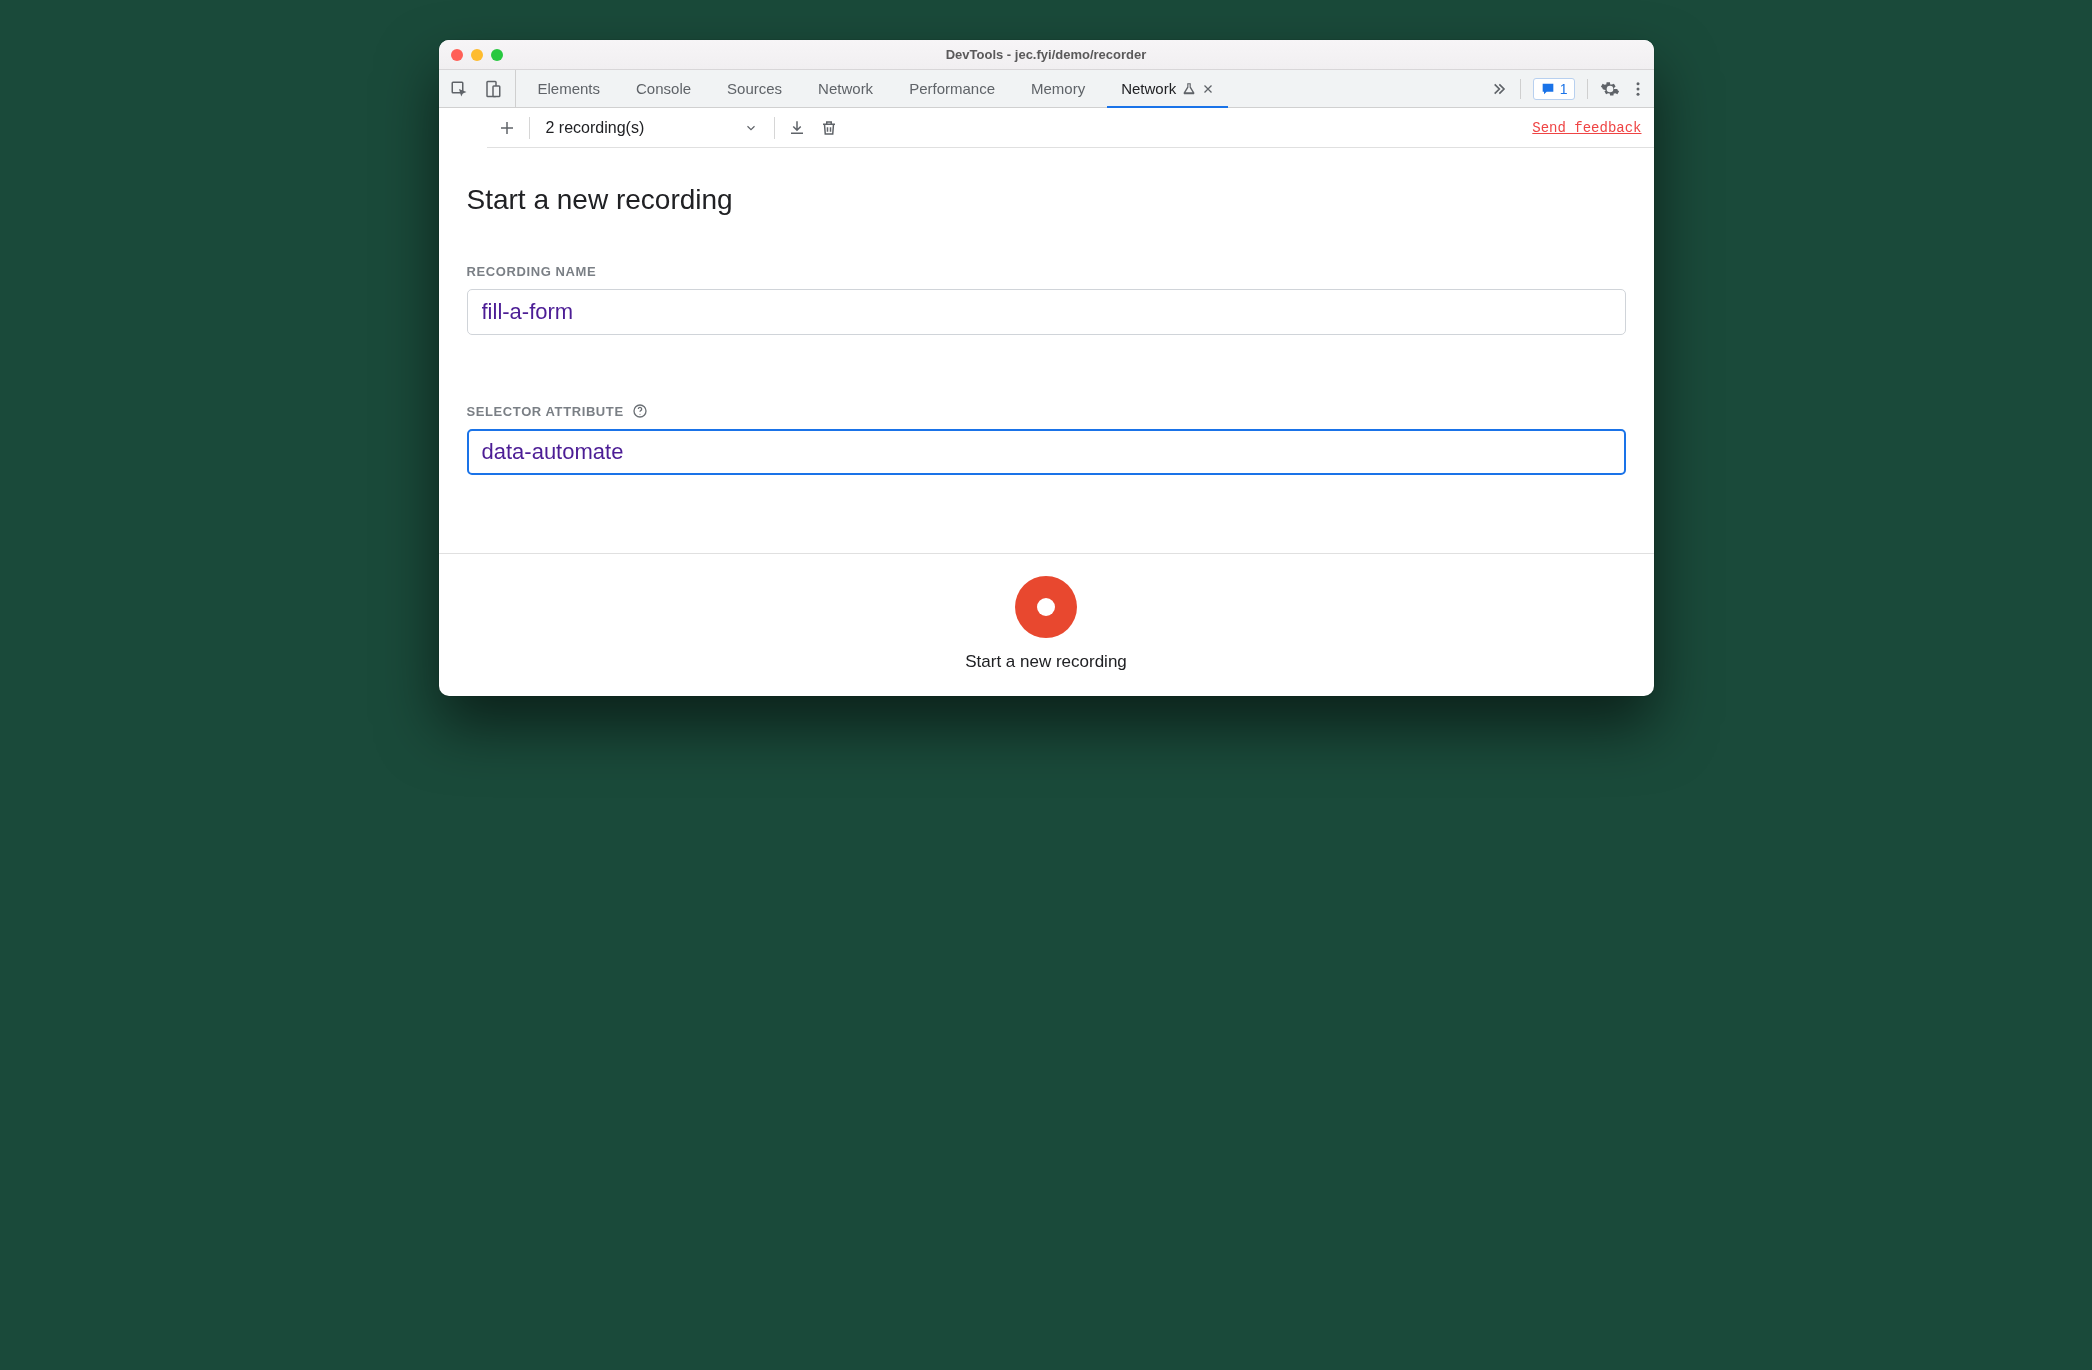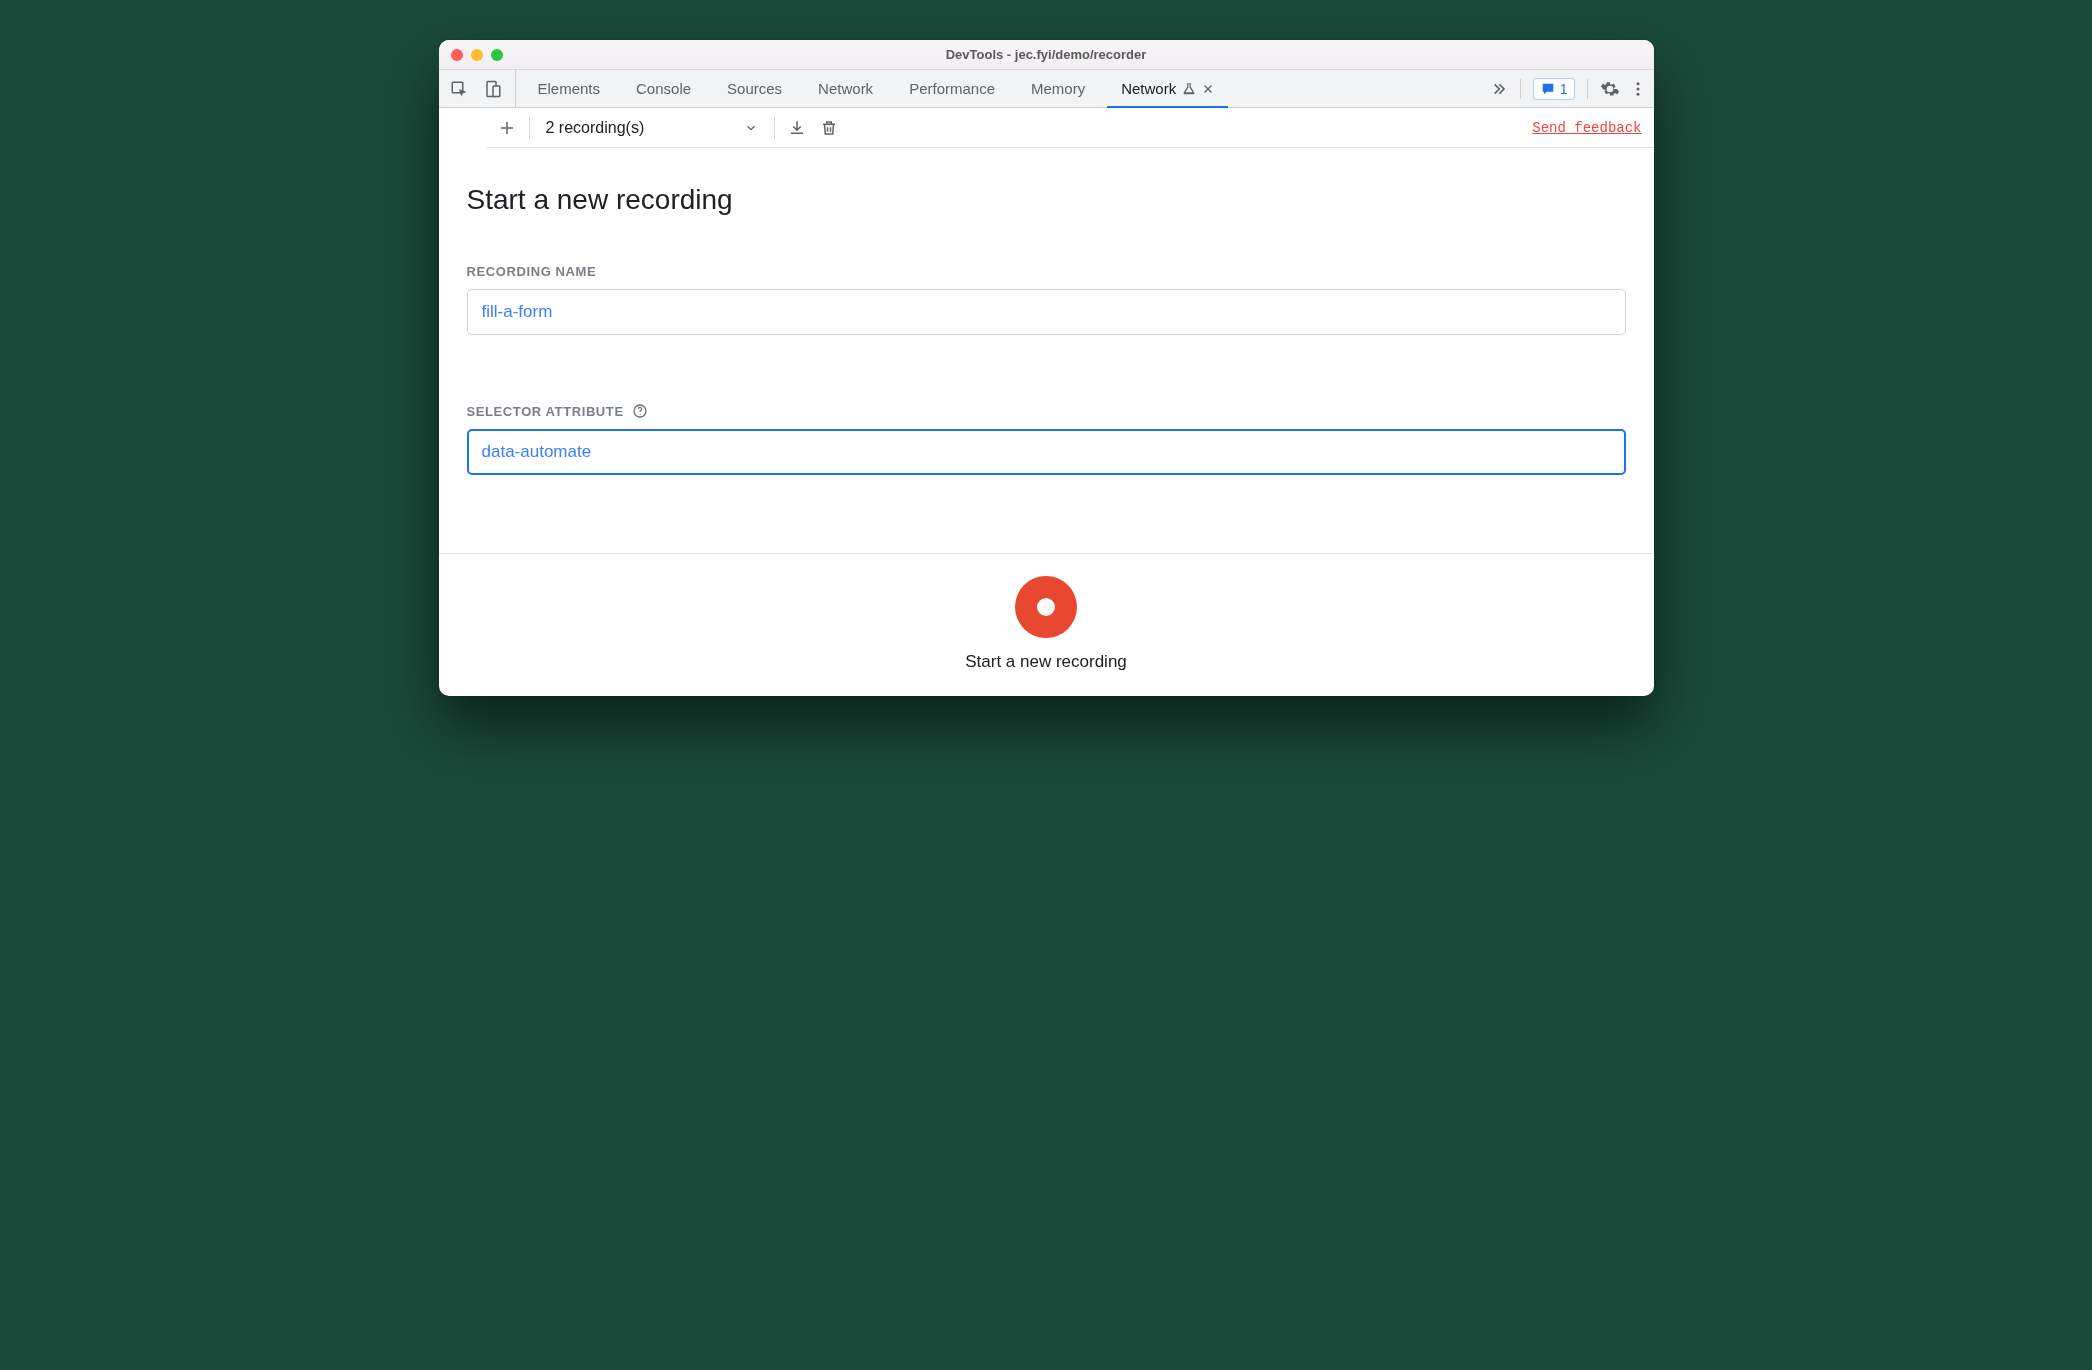--- a/index.html
+++ b/index.html
@@ -173,22 +173,22 @@
     align-items: center;
     gap: 8px;
   }
   .help-ico { width:16px; height:16px; color:#6b7075; cursor:pointer; }
   .text-input {
     width: 100%;
     height: 46px;
     border: 1px solid #d0d4d9;
     border-radius: 5px;
     padding: 0 14px;
-    font-size: 17px;
-    color: #3b82f6;
+    font-size: 22px;
+    color: #4c1d95;
     background: #fff;
     outline: none;
   }
   .text-input.focused {
     border: 2px solid #1a73e8;
     padding: 4px 13px;
   }
   .form-group { margin-bottom: 68px; }
   .footer {
     border-top: 1px solid #e0e0e0;

